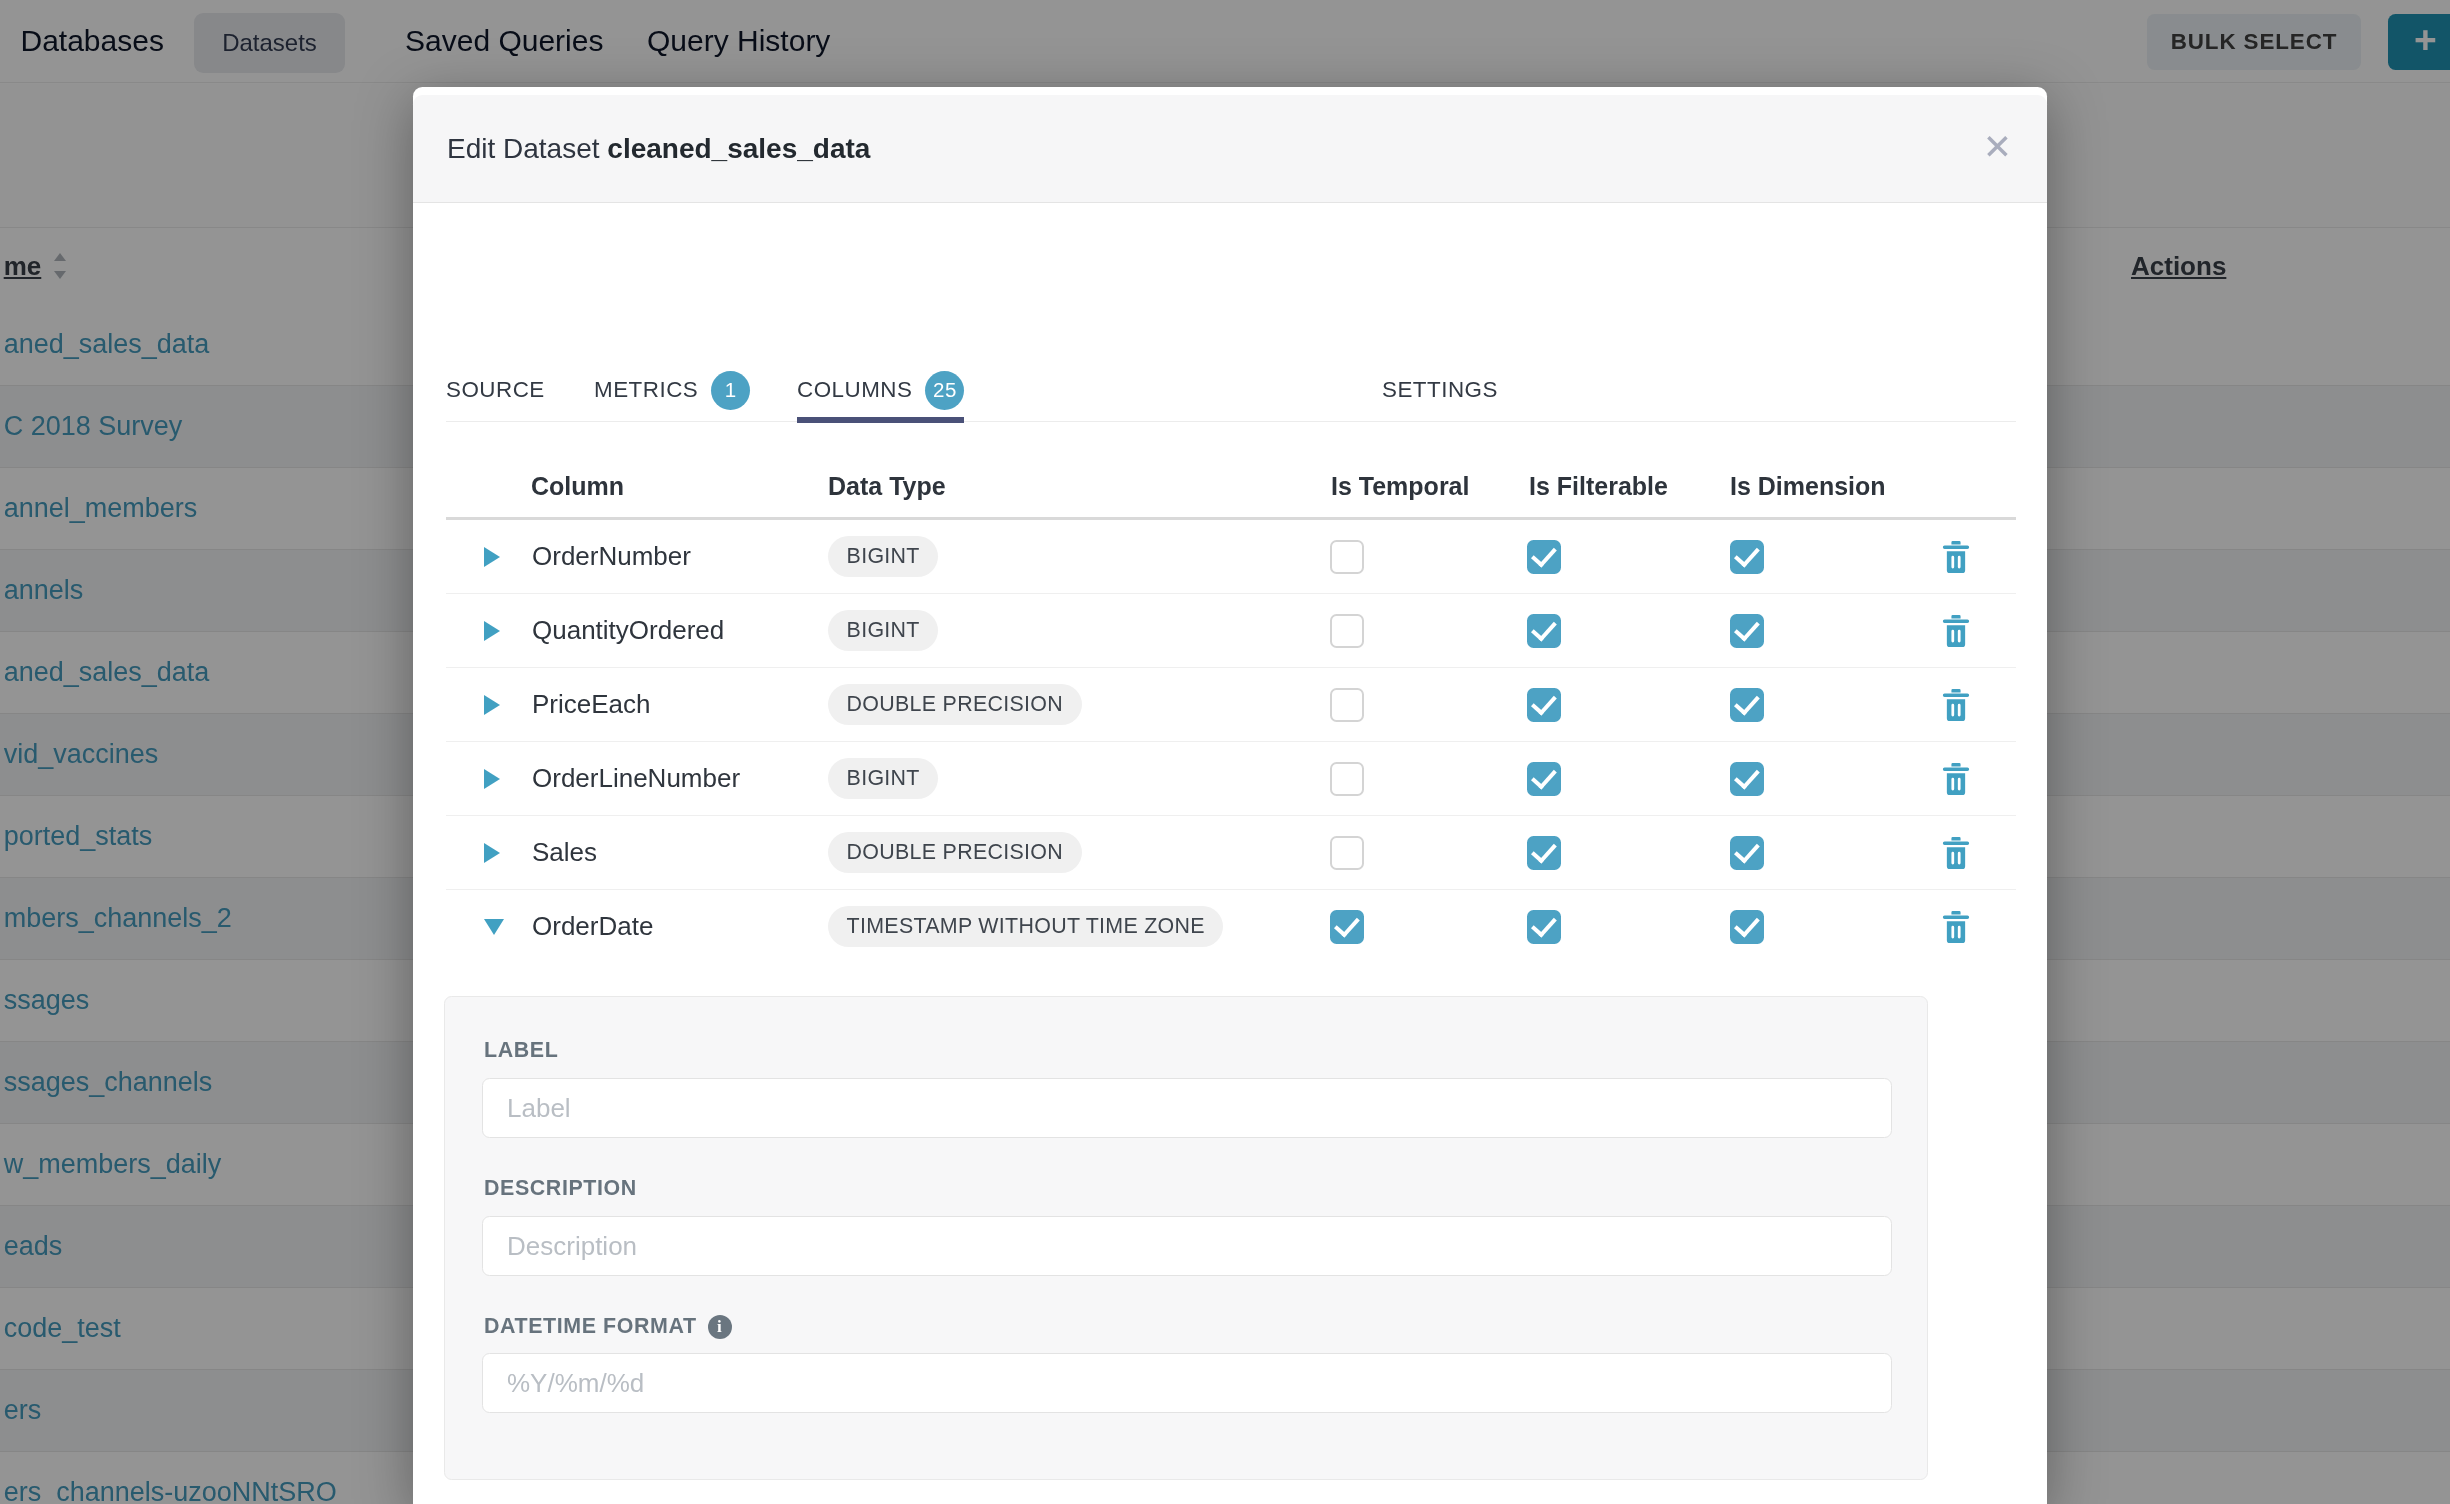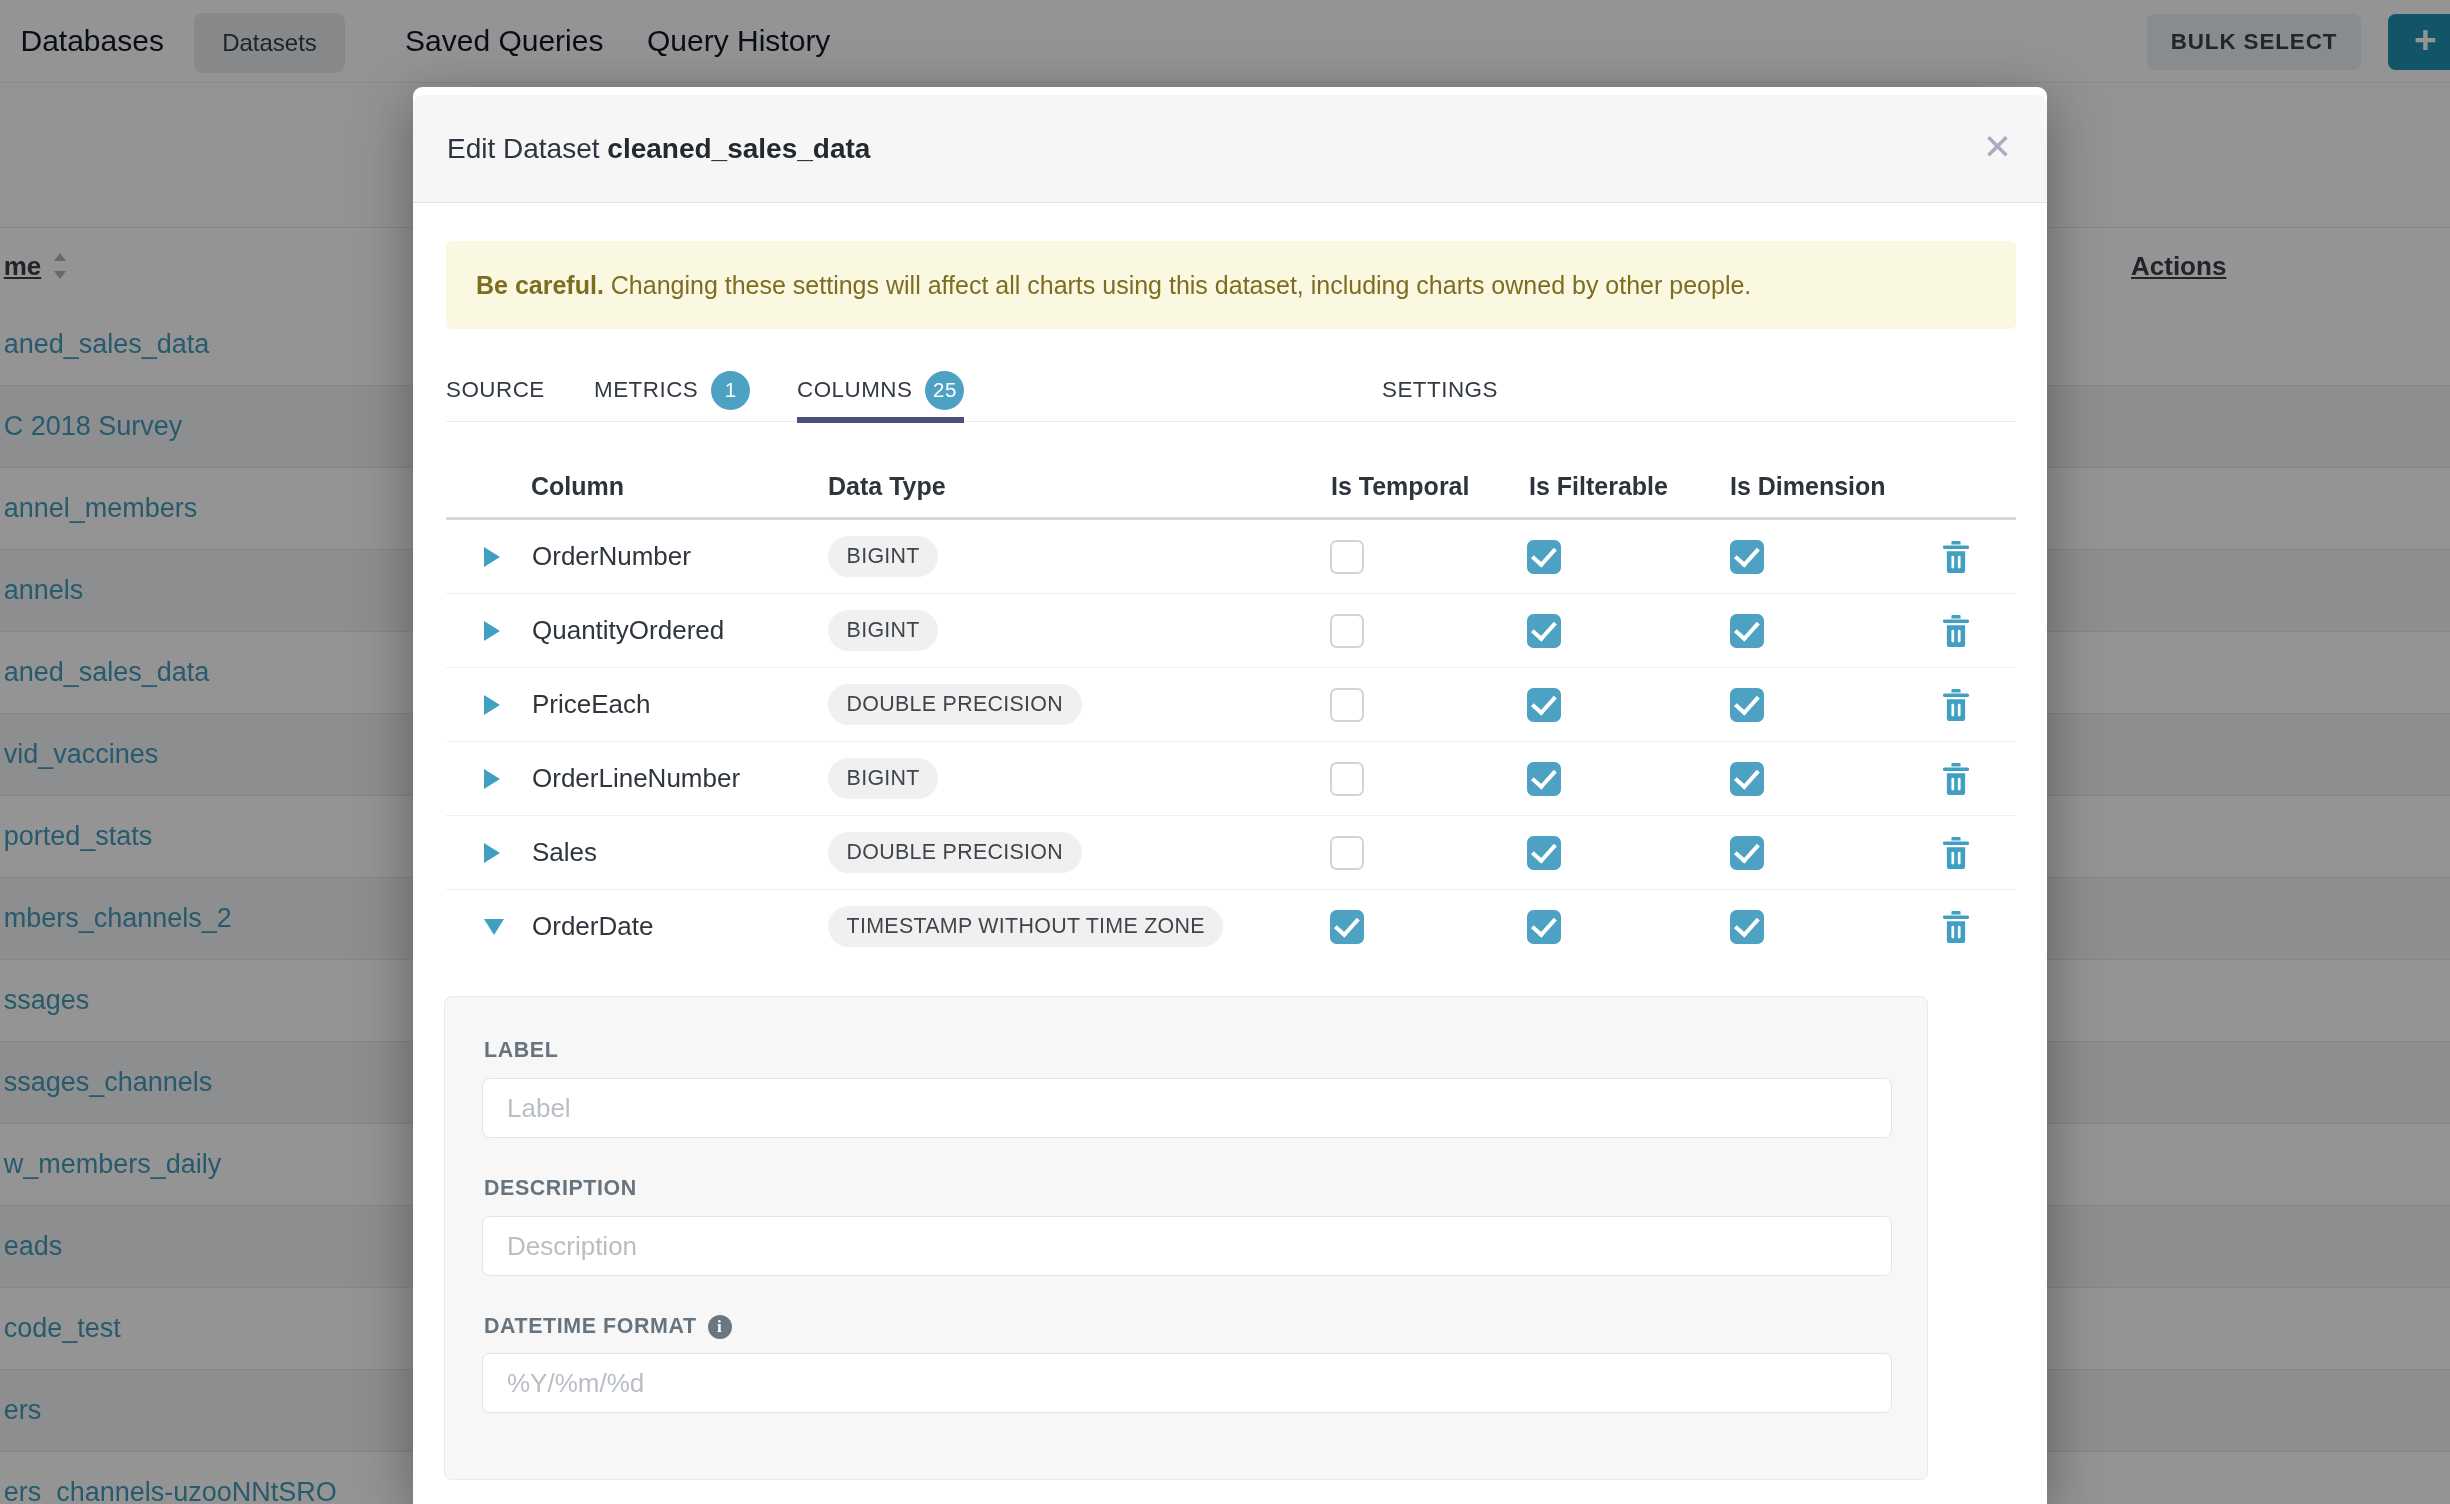--- a/index.html
+++ b/index.html
@@ -165,23 +165,20 @@
   <div class="overlay"></div>
 
   <div class="modal">
     <div class="m-header">
       <div class="m-title">
         <span>Edit Dataset </span><b>cleaned_sales_data</b>
       </div>
       <div class="m-close">✕</div>
     </div>
 
-    <div class="banner">
-      <b>Be careful.</b><span> Changing these settings will affect all charts using this dataset, including charts owned by other people.</span>
-    </div>
 
     <div class="tabs">
       <div class="tab" style="left:0">
           <span>SOURCE</span>
         </div>
       <div class="tab" style="left:148px">
           <span>METRICS</span>
           <span class="tab-badge">1</span>
         </div>
       <div class="tab active" style="left:351px">

